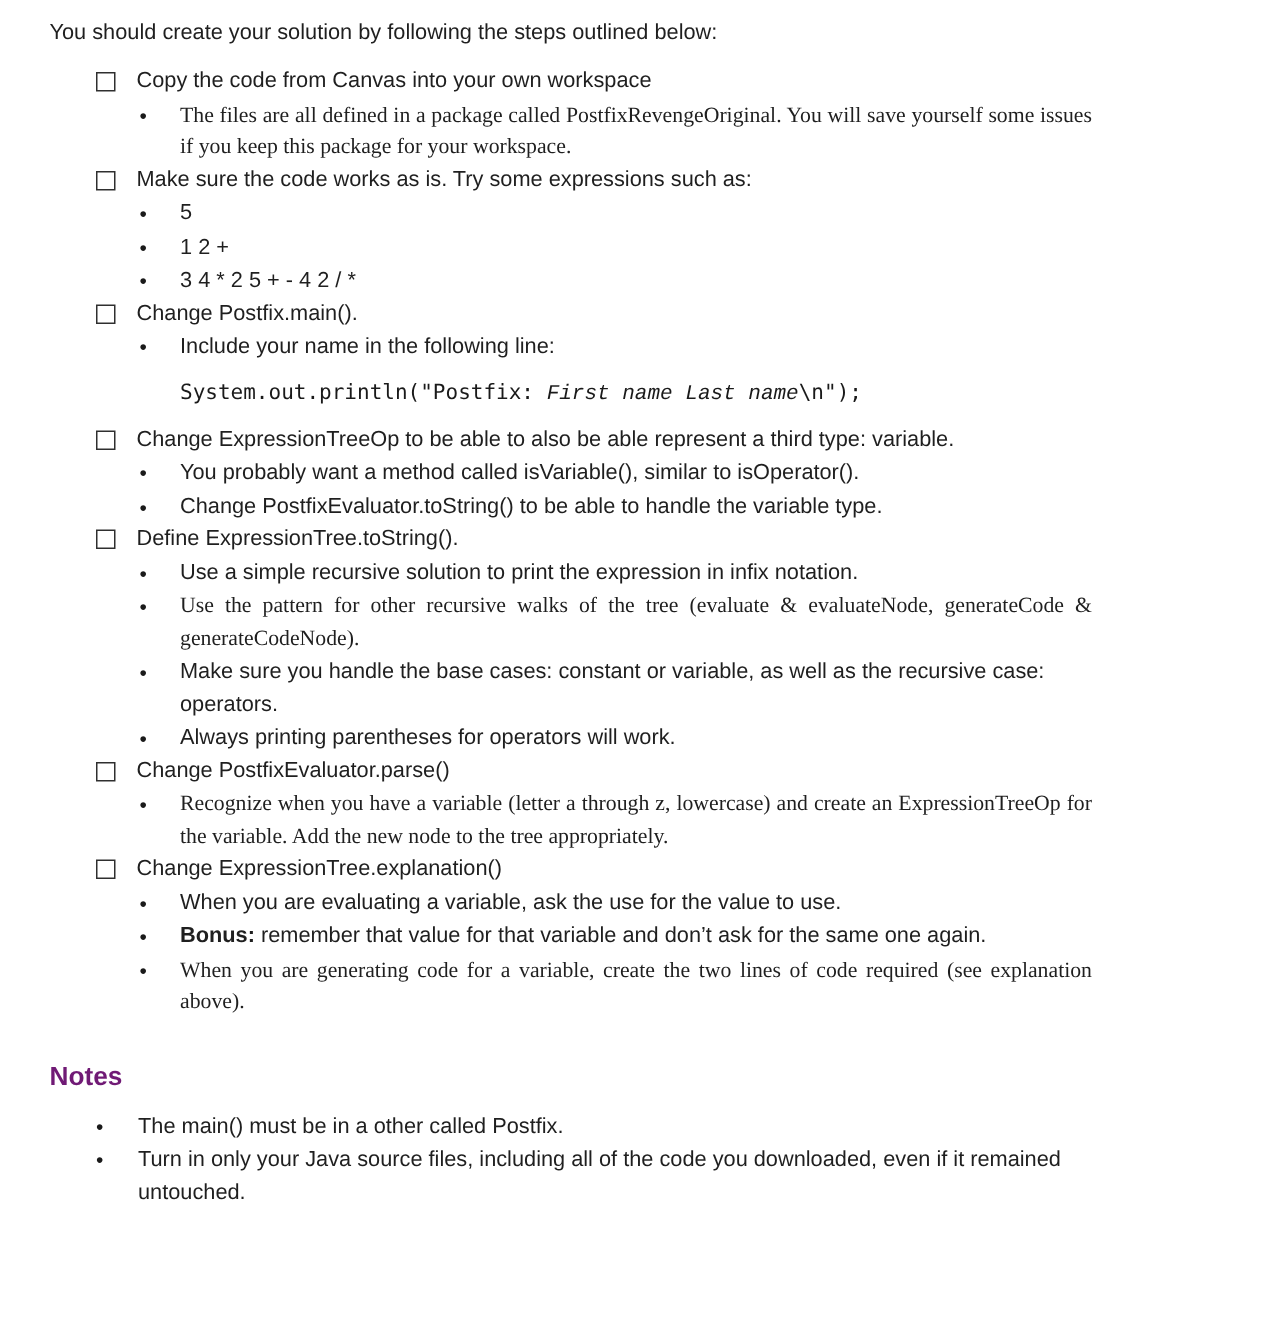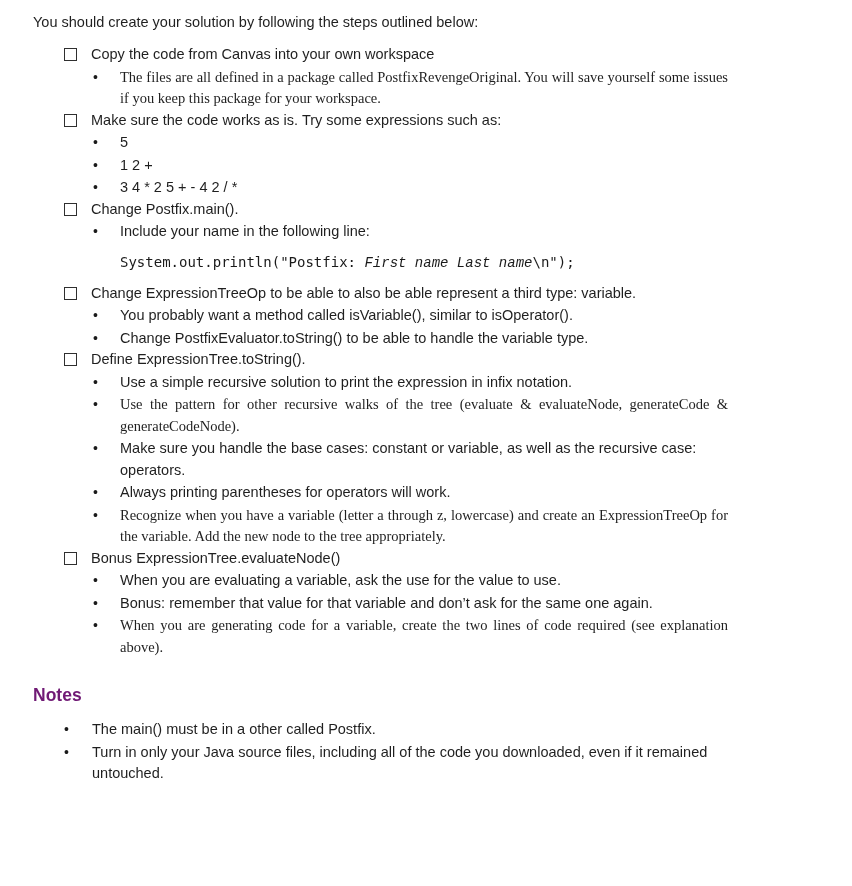--- a/index.html
+++ b/index.html
@@ -22,21 +22,21 @@
   .bullet-row{display:flex;margin-left:60px;line-height:21.5px;margin-top:1px;}
   .bullet-marker{flex:0 0 27px;font-size:14px;color:#1a1a1a;}
   .bullet-text{flex:1;}
   .justify{text-align:justify;font-family:Liberation Serif, serif;}
   .code-line{
     margin:9px 0 10px 87px;
     font-family:"DejaVu Sans Mono","Liberation Mono",monospace;
     font-size:14px;line-height:20px;color:#1a1a1a;white-space:pre;
   }
   .code-line .italic{font-style:italic;font-family:Liberation Mono, monospace;}
-  .bold{font-weight:normal;}
+  .bold{font-weight:bold;}
   .italic{font-style:italic;}
   .notes-heading{margin:26px 0 0 0;font-size:17.5px;font-weight:bold;color:#701a75;line-height:22px;}
   .notes-list{margin:13px 0 0 0;padding:0;}
   .note-row{display:flex;margin-left:31px;line-height:21.5px;margin-top:1px;}
   .note-row .bullet-marker{flex:0 0 28px;}
 </style>
 </head>
 <body>
 
 <div class="page">
@@ -111,29 +111,33 @@
         <div class="bullet-row">
           <span class="bullet-marker">•</span>
           <div class="bullet-text"><span>Make sure you handle the base cases: constant or variable, as well as the recursive case: operators.</span></div>
         </div>
         <div class="bullet-row">
           <span class="bullet-marker">•</span>
           <div class="bullet-text"><span>Always printing parentheses for operators will work.</span></div>
         </div>
       </div>
       <div class="step">
+        <div class="step-header">
+          <span class="checkbox"></span>
+          <span class="step-label">Change PostfixEvaluator.parse()</span>
+        </div>
         <div class="bullet-row">
           <span class="bullet-marker">•</span>
           <div class="bullet-text justify"><span>Recognize when you have a variable (letter a through z, lowercase) and create an ExpressionTreeOp for the variable. Add the new node to the tree appropriately.</span></div>
         </div>
       </div>
       <div class="step">
         <div class="step-header">
           <span class="checkbox"></span>
-          <span class="step-label">Bonus ExpressionTree.evaluateNode()</span>
+          <span class="step-label">Change ExpressionTree.explanation()</span>
         </div>
         <div class="bullet-row">
           <span class="bullet-marker">•</span>
           <div class="bullet-text"><span>When you are evaluating a variable, ask the use for the value to use.</span></div>
         </div>
         <div class="bullet-row">
           <span class="bullet-marker">•</span>
           <div class="bullet-text"><span class="bold ">Bonus:</span><span> remember that value for that variable and don’t ask for the same one again.</span></div>
         </div>
       </div>

